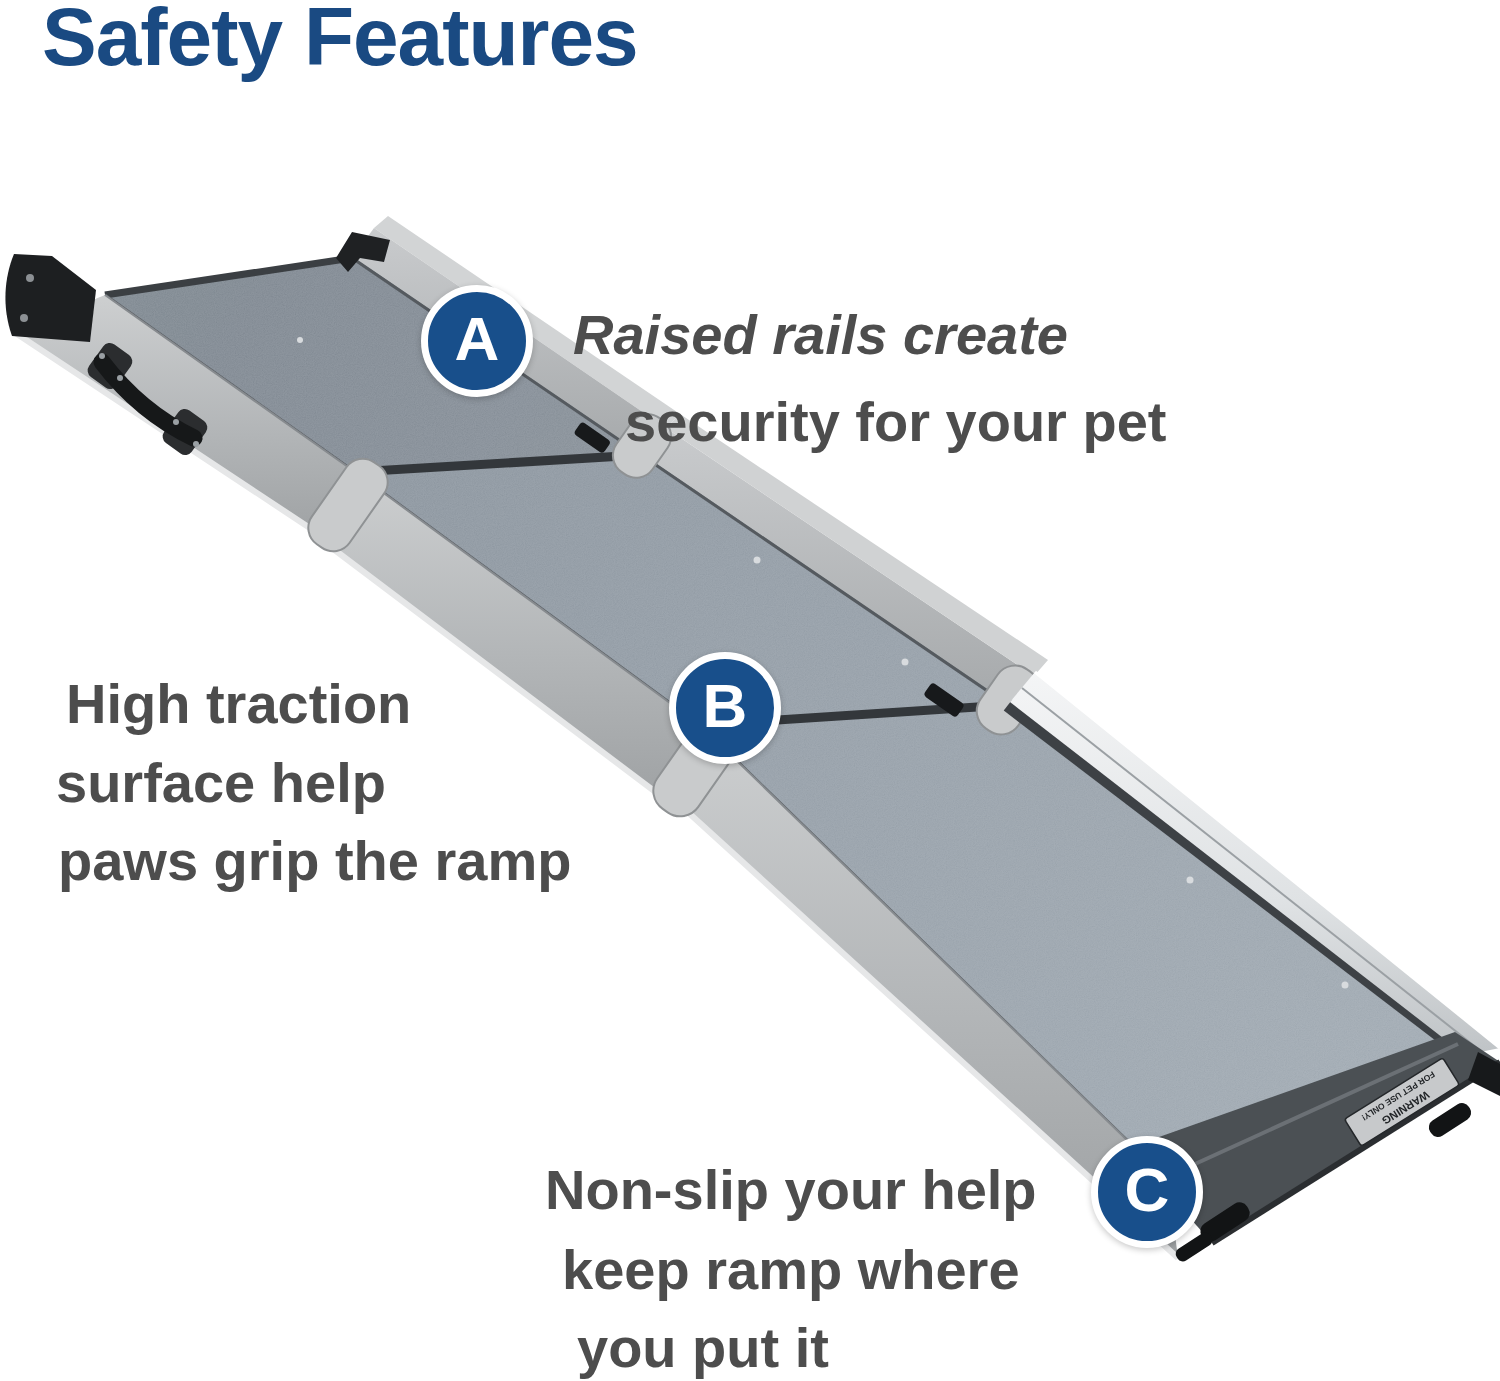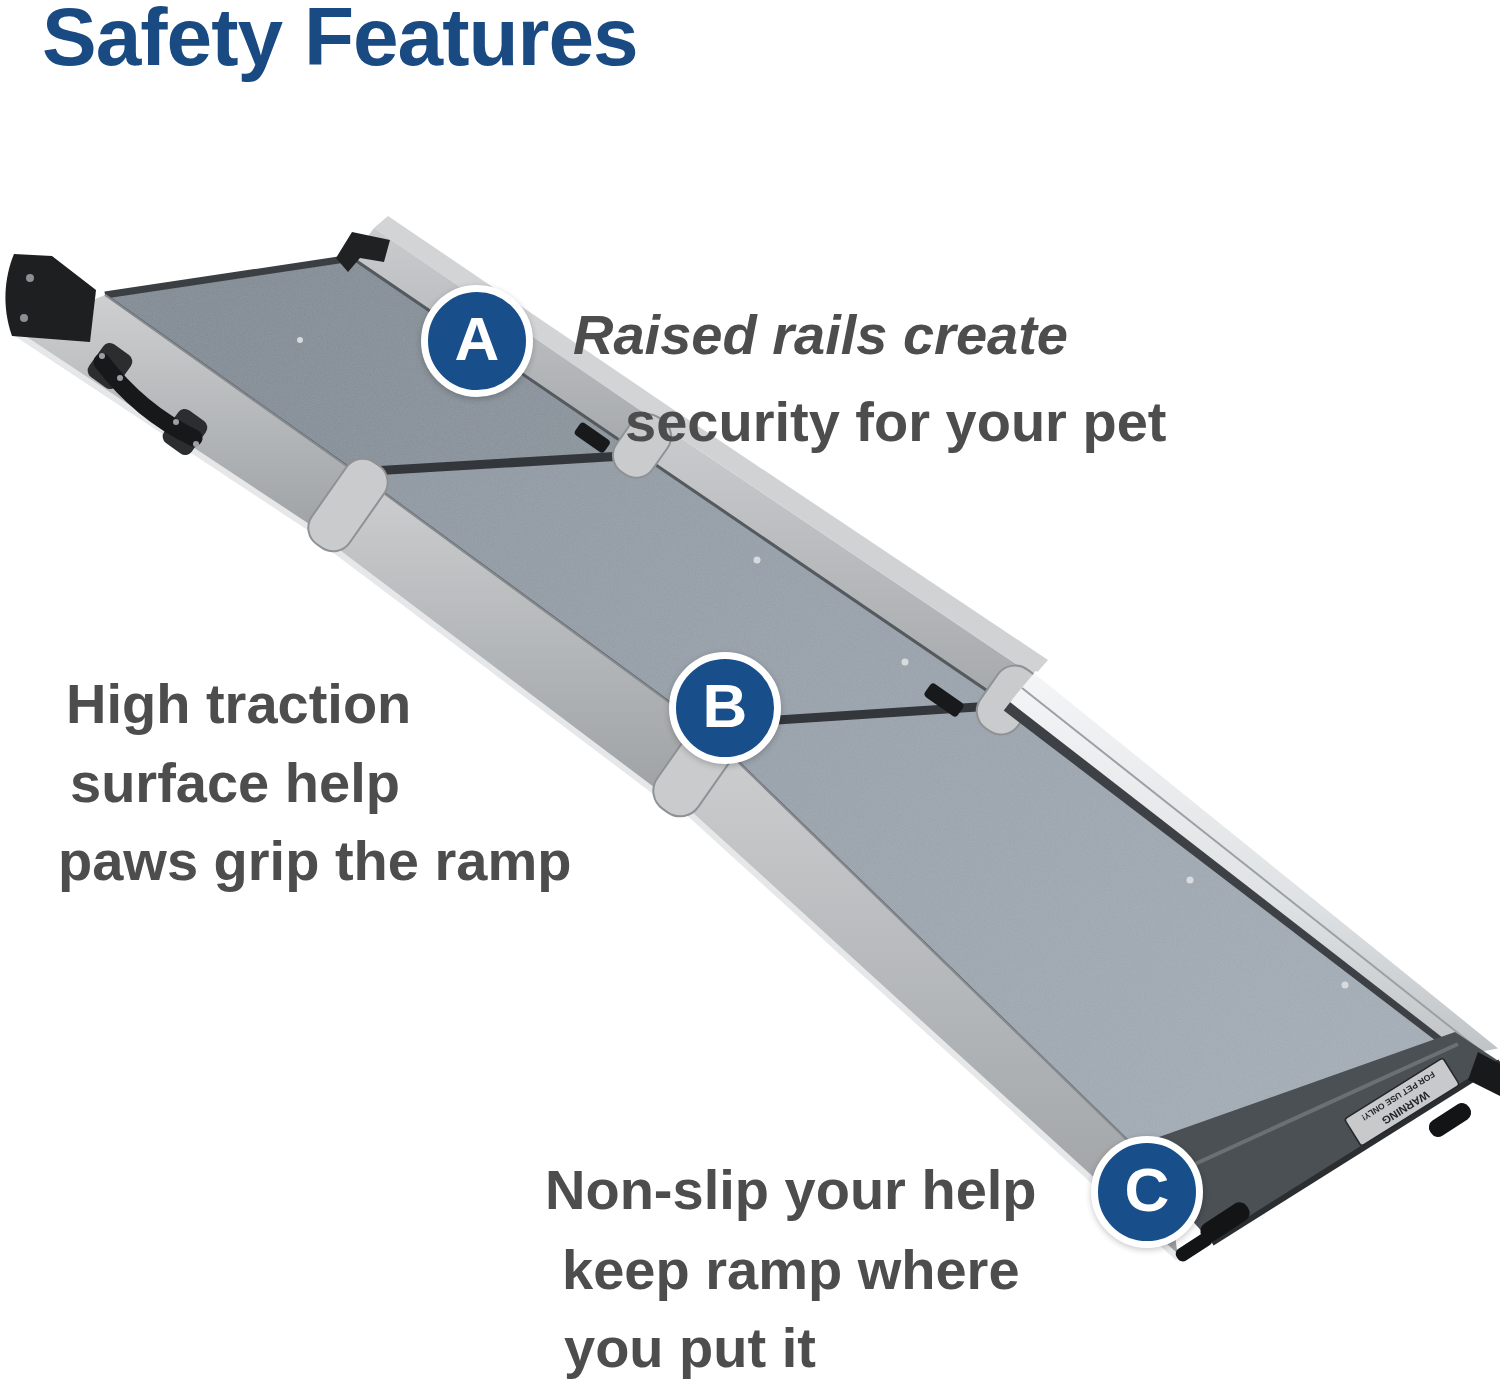--- a/index.html
+++ b/index.html
@@ -170,20 +170,20 @@
     <span>B</span>
   </div>
   <div class="badge" style="left:1091px;top:1136px;">
     <span>C</span>
   </div>
 
   <div class="ann-line" style="left:573px;top:307px;font-style:italic;">Raised rails create</div>
   <div class="ann-line" style="left:625px;top:394px;">security for your pet</div>
 
   <div class="ann-line" style="left:58px;top:676px;margin-left:8px;">High traction</div>
-  <div class="ann-line" style="left:70px;top:755px;">surface help</div>
+  <div class="ann-line" style="left:56px;top:755px;">surface help</div>
   <div class="ann-line" style="left:58px;top:833px;">paws grip the ramp</div>
 
   <div class="ann-line" style="left:545px;top:1162px;">Non-slip your help</div>
   <div class="ann-line" style="left:562px;top:1242px;">keep ramp where</div>
-  <div class="ann-line" style="left:564px;top:1320px;">you put it</div>
+  <div class="ann-line" style="left:577px;top:1320px;">you put it</div>
 
 </div>
 
 </body></html>

